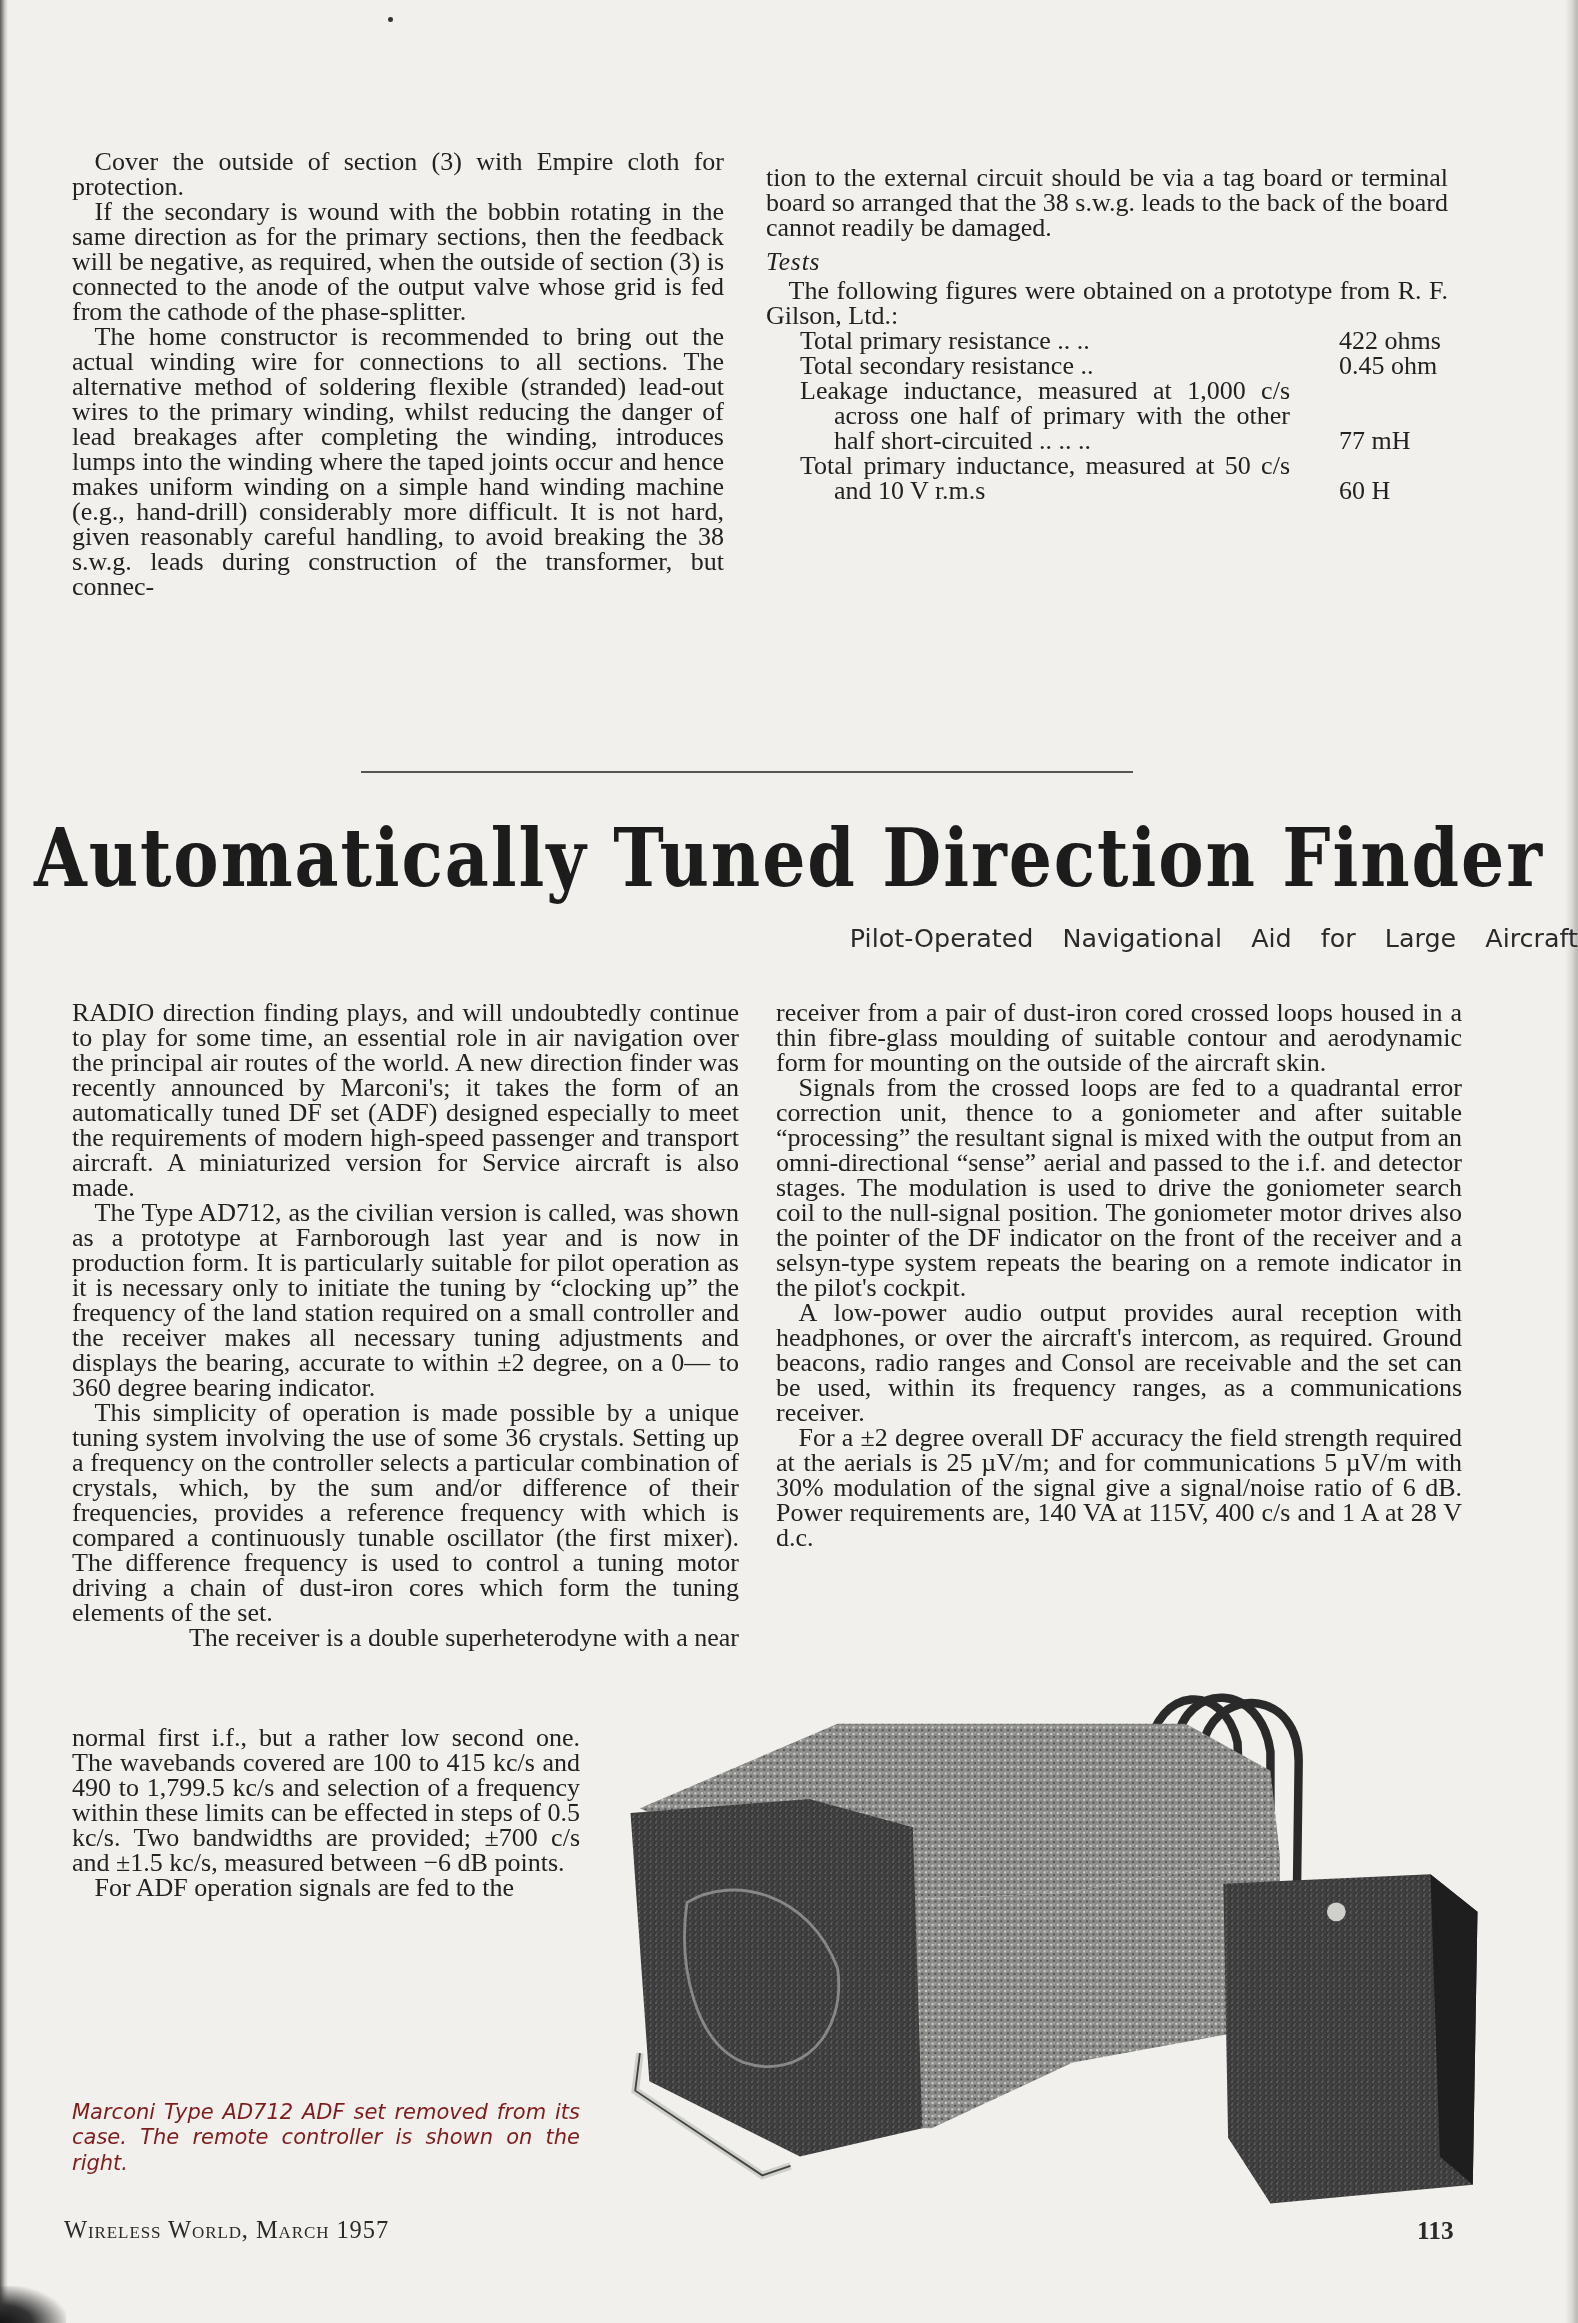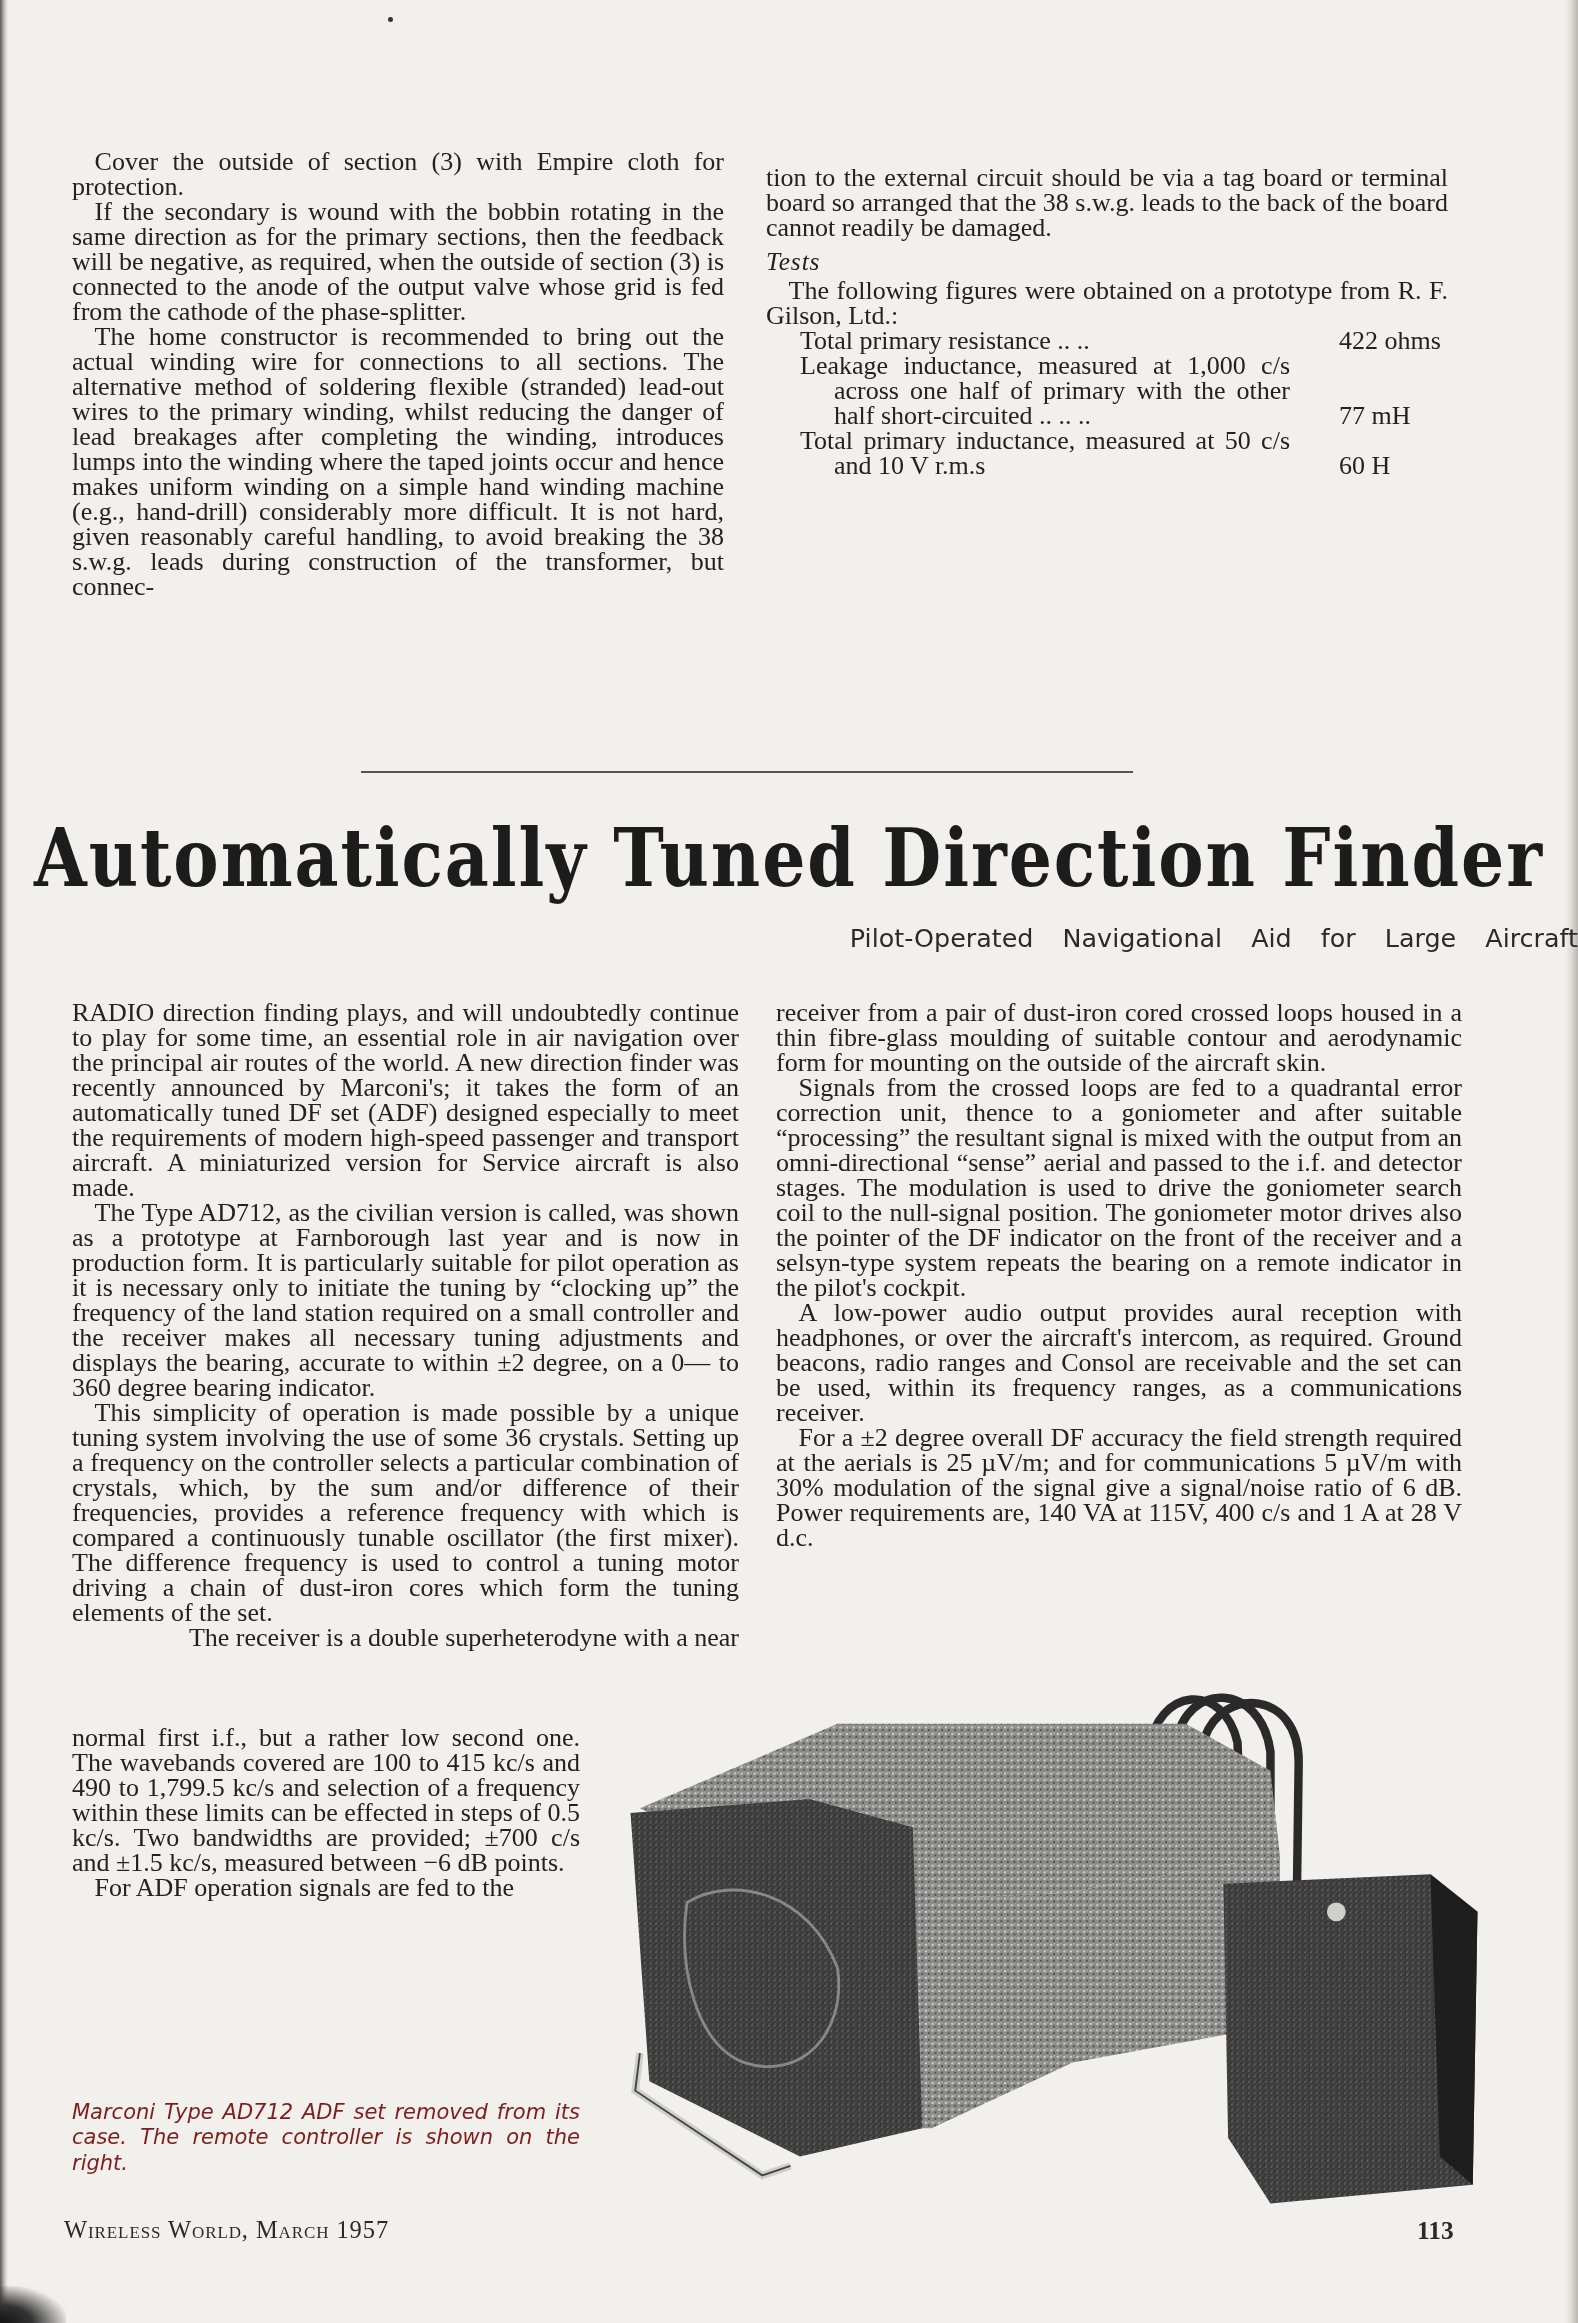--- a/index.html
+++ b/index.html
@@ -52,20 +52,26 @@
   <p>tion to the external circuit should be via a tag board or terminal board so arranged that the 38 s.w.g. leads to the back of the board cannot readily be damaged.</p>
   <div class="tests-head">Tests</div>
   <p class="ind">The following figures were obtained on a prototype from R. F. Gilson, Ltd.:</p>
   <table class="tests">
     <tbody id="tests-body">
         <tr>
           <td class="lbl">
             <span class="hang">Total primary resistance ..         ..</span>
           </td>
           <td class="val">422 ohms</td>
+        </tr>
+        <tr>
+          <td class="lbl">
+            <span class="hang">Total secondary resistance         ..</span>
+          </td>
+          <td class="val">0.45 ohm</td>
         </tr>
         <tr>
           <td class="lbl">
             <span class="hang">Leakage inductance, measured at 1,000 c/s across one half of primary with the other half short-circuited  ..       ..       ..</span>
           </td>
           <td class="val">77 mH</td>
         </tr>
         <tr>
           <td class="lbl">
             <span class="hang">Total primary inductance, measured at 50 c/s and 10 V r.m.s</span>

